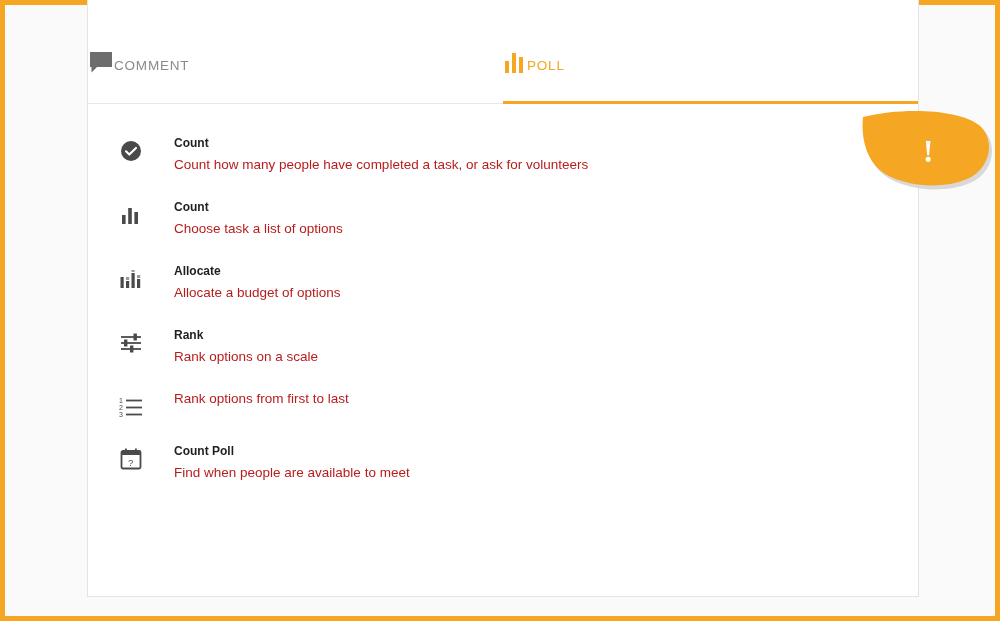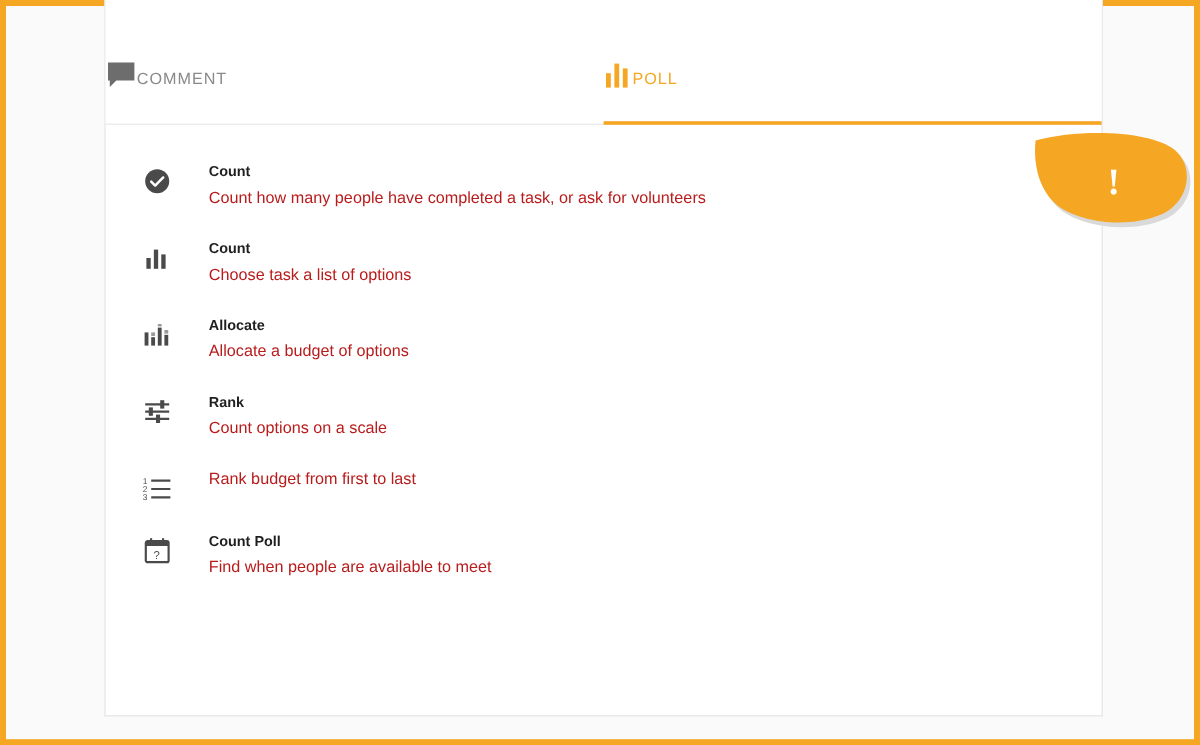--- a/index.html
+++ b/index.html
@@ -211,37 +211,37 @@
             <line x1="2" y1="5" x2="22" y2="5" stroke="#4a4a4a" stroke-width="1.8"></line>
             <line x1="2" y1="11" x2="22" y2="11" stroke="#4a4a4a" stroke-width="1.8"></line>
             <line x1="2" y1="17" x2="22" y2="17" stroke="#4a4a4a" stroke-width="1.8"></line>
             <rect x="14.5" y="1.5" width="3.4" height="7" fill="#4a4a4a"></rect>
             <rect x="5" y="7.5" width="3.4" height="7" fill="#4a4a4a"></rect>
             <rect x="11" y="13.5" width="3.4" height="7" fill="#4a4a4a"></rect>
           </svg>
         </div>
         <div class="row-text">
           <div class="row-title">Rank</div>
-          <div class="row-desc">Count options on a scale</div>
+          <div class="row-desc">Rank options on a scale</div>
         </div>
       </div>
 
       <div class="row">
         <div class="row-icon">
           <svg width="24" height="22" viewBox="0 0 24 22" aria-hidden="true">
             <text x="0" y="7" font-family="Liberation Sans, sans-serif" font-size="7" fill="#4a4a4a">1</text>
             <text x="0" y="14" font-family="Liberation Sans, sans-serif" font-size="7" fill="#4a4a4a">2</text>
             <text x="0" y="21" font-family="Liberation Sans, sans-serif" font-size="7" fill="#4a4a4a">3</text>
             <line x1="7" y1="4.5" x2="23" y2="4.5" stroke="#4a4a4a" stroke-width="1.8"></line>
             <line x1="7" y1="11.5" x2="23" y2="11.5" stroke="#4a4a4a" stroke-width="1.8"></line>
             <line x1="7" y1="18.5" x2="23" y2="18.5" stroke="#4a4a4a" stroke-width="1.8"></line>
           </svg>
         </div>
         <div class="row-text">
-          <div class="row-desc">Rank budget from first to last</div>
+          <div class="row-desc">Rank options from first to last</div>
         </div>
       </div>
 
       <div class="row">
         <div class="row-icon">
           <svg width="22" height="22" viewBox="0 0 22 22" aria-hidden="true">
             <rect x="1.5" y="3" width="19" height="17.5" rx="1.5" fill="none" stroke="#4a4a4a" stroke-width="1.8"></rect>
             <rect x="1.5" y="3" width="19" height="4" fill="#4a4a4a"></rect>
             <rect x="5" y="0.5" width="1.8" height="4" fill="#4a4a4a"></rect>
             <rect x="15" y="0.5" width="1.8" height="4" fill="#4a4a4a"></rect>

